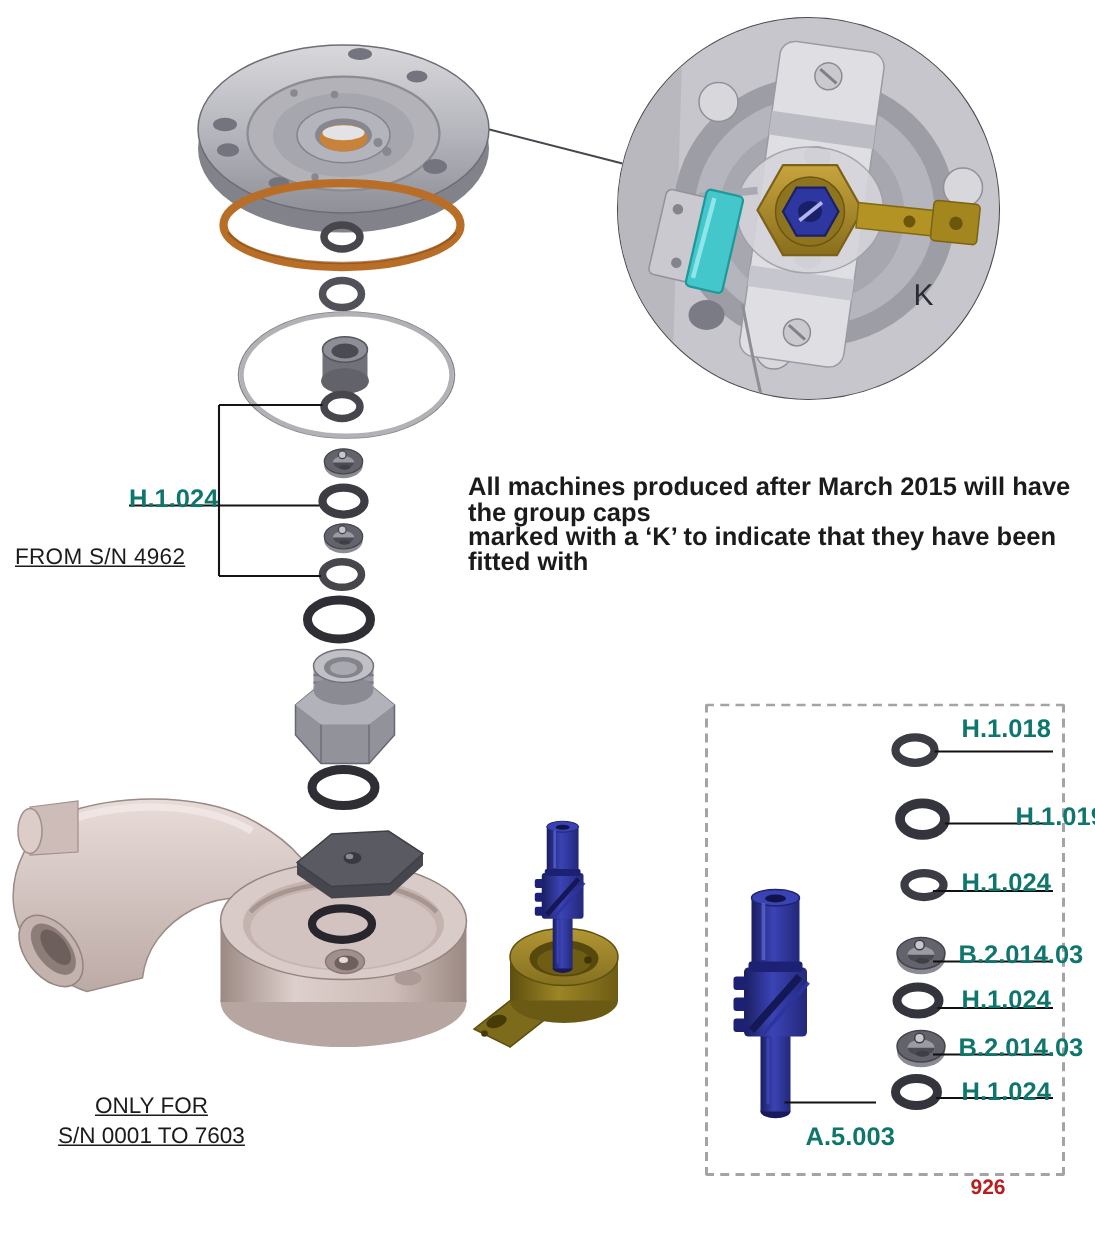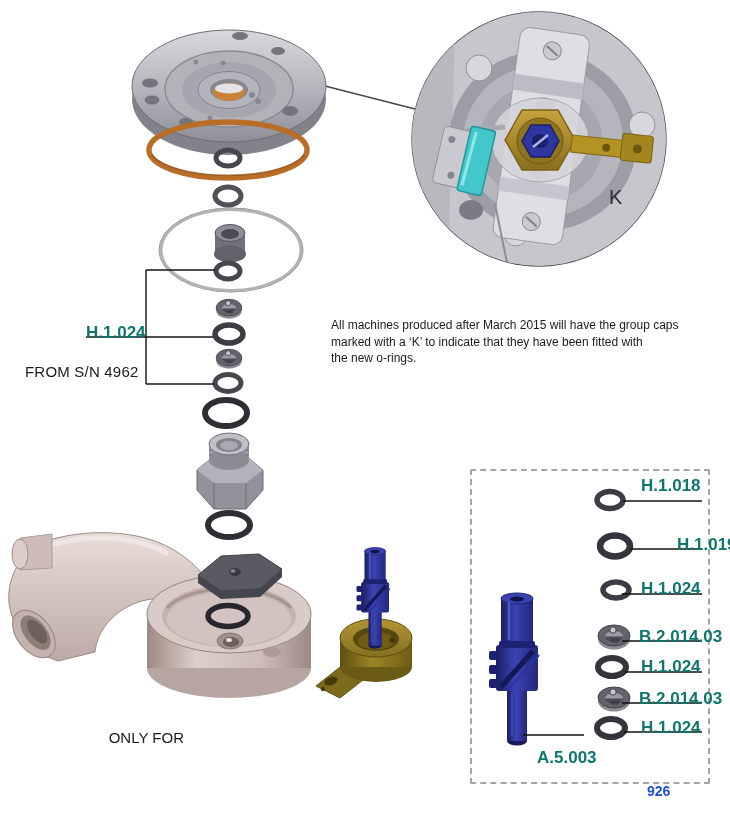--- a/index.html
+++ b/index.html
@@ -1,28 +1,28 @@
 <!DOCTYPE html>
 <html><head>
 <meta charset="utf-8">
 <style>
   html,body{margin:0;padding:0;background:#fff;}
   #stage{position:relative;width:730px;height:836px;background:#ffffff;overflow:hidden;
          font-family:"Liberation Sans", sans-serif;}
   #gfx{position:absolute;left:0;top:0;}
   .txt{position:absolute;white-space:nowrap;color:#1b1b1b;}
-  .note{position:absolute;left:331px;top:317px;font-size:12px;line-height:16.5px;color:#1b1b1b;}
+  .note{position:absolute;left:312px;top:317px;font-size:17px;line-height:16.5px;color:#1b1b1b;font-weight:bold;}
   .plink{position:absolute;font-size:17px;font-weight:bold;color:#0f766e;white-space:nowrap;cursor:pointer;}
-  .serial{left:25px;top:363px;font-size:15px;letter-spacing:.2px;}
-  .onlyfor{position:absolute;left:18px;top:728px;width:166px;text-align:right;
-           font-size:15px;line-height:20px;color:#1b1b1b;}
+  .serial{left:10px;top:363px;font-size:15px;letter-spacing:.2px;text-decoration:underline;}
+  .onlyfor{position:absolute;left:18px;top:728px;width:166px;text-align:center;
+           font-size:15px;line-height:20px;color:#1b1b1b;text-decoration:underline;}
   .kmark{position:absolute;left:609px;top:186px;font-size:20px;color:#2b2b33;}
   .dashedbox{position:absolute;left:470px;top:469px;width:236px;height:311px;
              border:2px dashed #a3a3a8;border-radius:2px;}
-  .pagenum{position:absolute;left:647px;top:783px;font-size:14px;font-weight:bold;color:#1d4ed8;cursor:pointer;}
+  .pagenum{position:absolute;left:647px;top:783px;font-size:14px;font-weight:bold;color:#b91c1c;cursor:pointer;}
 </style>
 </head>
 <body>
 
 <div id="stage">
 
 <svg id="gfx" width="730" height="836" viewBox="0 0 730 836">
   <defs>
     <linearGradient id="gMetalTop" x1="0" y1="0" x2="0" y2="1">
       <stop offset="0" stop-color="#d8d8dc"></stop>
@@ -271,27 +271,27 @@
       <line x1="523" y1="735" x2="584" y2="735"></line>
     </g>
   </g>
 </svg>
 
   <div class="dashedbox"></div>
 
   <div class="note">
     <div>All machines produced after March 2015 will have the group caps</div>
     <div>marked with a ‘K’ to indicate that they have been fitted with</div>
-    <div>the new o-rings.</div>
   </div>
 
   <div class="plink" style="left:86px;top:323px">H.1.024</div>
   <div class="txt serial">FROM S/N 4962</div>
   <div class="onlyfor">
     <div>ONLY FOR</div>
+    <div>S/N 0001 TO 7603</div>
   </div>
   <div class="kmark">K</div>
 
   <div class="plink" style="left:641px;top:476px">H.1.018</div>
   <div class="plink" style="left:677px;top:535px">H.1.019</div>
   <div class="plink" style="left:641px;top:579px">H.1.024</div>
   <div class="plink" style="left:639px;top:627px">B.2.014.03</div>
   <div class="plink" style="left:641px;top:657px">H.1.024</div>
   <div class="plink" style="left:639px;top:689px">B.2.014.03</div>
   <div class="plink" style="left:641px;top:718px">H.1.024</div>

